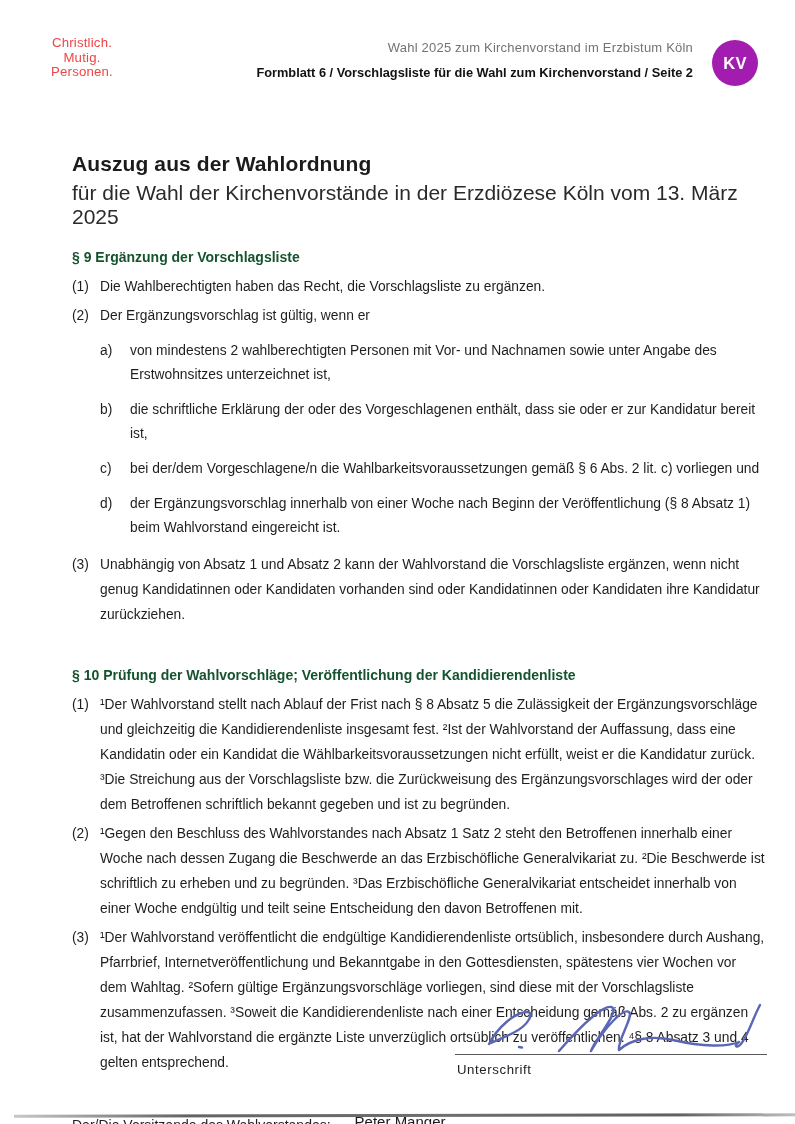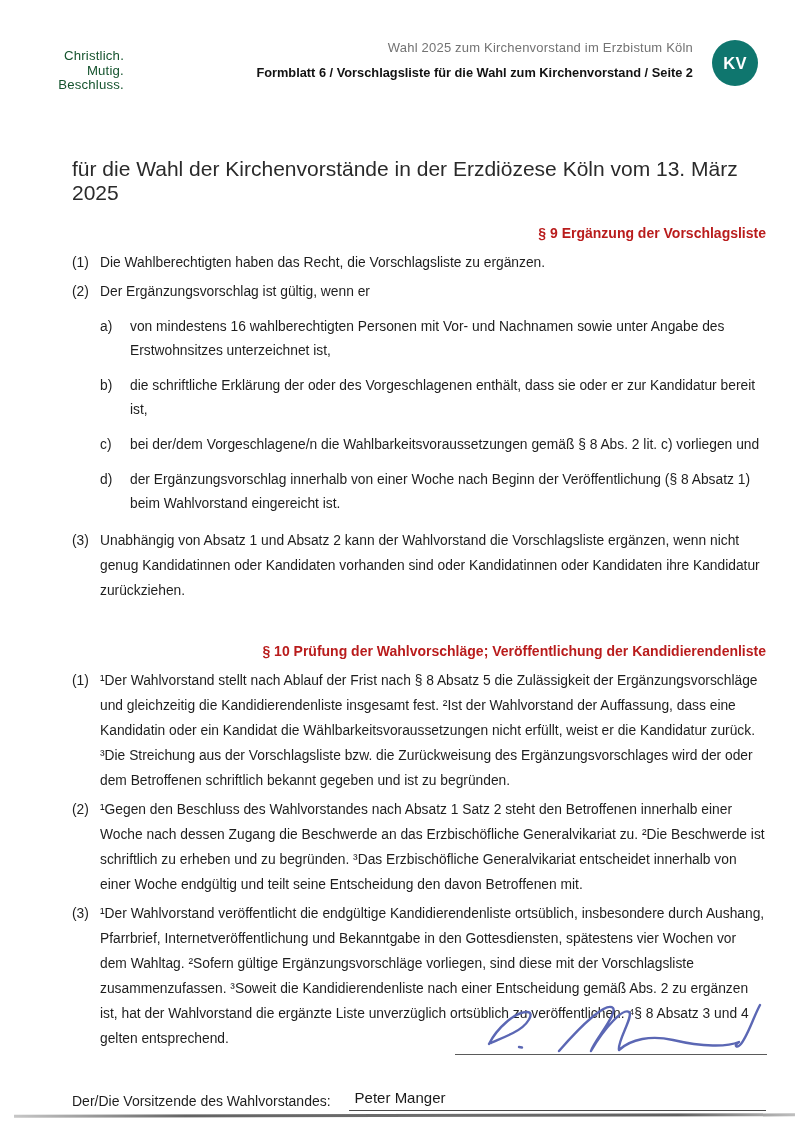--- a/index.html
+++ b/index.html
@@ -8,41 +8,41 @@
     position: relative;
     background: #ffffff;
     font-family: "Liberation Sans", sans-serif;
     color: #1e1e1e;
     overflow: hidden;
   }
 
   
   .logo {
     position: absolute; left: 40px; top: 36px; width: 84px;
-    text-align: right; font-size: 13.2px; line-height: 14.5px;
-    color: #14532d; letter-spacing: 0.2px; margin-top: 13px;
+    text-align: center; font-size: 13.2px; line-height: 14.5px;
+    color: #ef4444; letter-spacing: 0.2px;
   }
   .header-mid {
     position: absolute; top: 40px; right: 102px; text-align: right;
   }
   .header-mid .line1 { font-size: 13px; color: #737373; letter-spacing: 0.2px; }
   .header-mid .line2 { font-size: 12.8px; font-weight: bold; color: #121212; margin-top: 10px; }
   .kv-badge {
     position: absolute; left: 712px; top: 40px; width: 46px; height: 46px;
-    border-radius: 50%; background: #0f766e; color: #fff;
+    border-radius: 50%; background: #a21caf; color: #fff;
     display: flex; align-items: center; justify-content: center;
     font-weight: bold; font-size: 16.5px; letter-spacing: 0.3px;
   }
 
   
   .content { position: absolute; left: 72px; top: 152px; width: 694px; }
   .doc-title { font-size: 21px; font-weight: bold; color: #1b1b1b; letter-spacing: 0.1px; }
   .doc-subtitle { font-size: 21px; color: #2a2a2a; margin-top: 5px; }
 
-  .section-heading { font-size: 14px; font-weight: bold; margin-top: 20px; margin-bottom: 9px; color: #b91c1c; text-align: right; }
+  .section-heading { font-size: 14px; font-weight: bold; margin-top: 20px; margin-bottom: 9px; color: #14532d; }
   .section-heading.second { margin-top: 40px; }
 
   .item { display: flex; margin-top: 4px; font-size: 13.8px; line-height: 25px; }
   .item .marker { flex: none; width: 28px; }
   .item .text { flex: 1; }
 
   .subitems { margin-left: 28px; margin-bottom: 12px; }
   .subitem { display: flex; margin-top: 11px; font-size: 13.8px; line-height: 24px; }
   .subitem .marker { flex: none; width: 30px; }
   .subitem .text { flex: 1; }
@@ -76,60 +76,61 @@
     background: linear-gradient(90deg, rgba(95,95,95,0.35), #636363 22%, #6e6e6e 55%, #606060 85%, rgba(95,95,95,0.4));
     transform: rotate(-0.1deg);
   }
 </style>
 </head>
 <body>
 
 <div class="logo">
   <div>Christlich.</div>
   <div>Mutig.</div>
-  <div>Beschluss.</div>
+  <div>Personen.</div>
 </div>
 
 <div class="header-mid">
   <div class="line1">Wahl 2025 zum Kirchenvorstand im Erzbistum Köln</div>
   <div class="line2">Formblatt 6 / Vorschlagsliste für die Wahl zum Kirchenvorstand / Seite 2</div>
 </div>
 
 <div class="kv-badge">
   <span>KV</span>
 </div>
 
 <div class="content">
 
+  <div class="doc-title">Auszug aus der Wahlordnung</div>
   <div class="doc-subtitle">für die Wahl der Kirchenvorstände in der Erzdiözese Köln vom 13. März 2025</div>
 
   <div class="section-heading">§ 9 Ergänzung der Vorschlagsliste</div>
 
   <div class="item">
     <span class="marker">(1)</span>
     <span class="text">Die Wahlberechtigten haben das Recht, die Vorschlagsliste zu ergänzen.</span>
   </div>
 
   <div class="item">
     <span class="marker">(2)</span>
     <span class="text">Der Ergänzungsvorschlag ist gültig, wenn er</span>
   </div>
 
   <div class="subitems">
     <div class="subitem">
       <span class="marker">a)</span>
-      <span class="text">von mindestens 16 wahlberechtigten Personen mit Vor- und Nachnamen sowie unter Angabe des Erstwohnsitzes unterzeichnet ist,</span>
+      <span class="text">von mindestens 2 wahlberechtigten Personen mit Vor- und Nachnamen sowie unter Angabe des Erstwohnsitzes unterzeichnet ist,</span>
     </div>
     <div class="subitem">
       <span class="marker">b)</span>
       <span class="text">die schriftliche Erklärung der oder des Vorgeschlagenen enthält, dass sie oder er zur Kandidatur bereit ist,</span>
     </div>
     <div class="subitem">
       <span class="marker">c)</span>
-      <span class="text">bei der/dem Vorgeschlagene/n die Wahlbarkeitsvoraussetzungen gemäß § 8 Abs. 2 lit. c) vorliegen und</span>
+      <span class="text">bei der/dem Vorgeschlagene/n die Wahlbarkeitsvoraussetzungen gemäß § 6 Abs. 2 lit. c) vorliegen und</span>
     </div>
     <div class="subitem">
       <span class="marker">d)</span>
       <span class="text">der Ergänzungsvorschlag innerhalb von einer Woche nach Beginn der Veröffentlichung (§ 8 Absatz 1) beim Wahlvorstand eingereicht ist.</span>
     </div>
   </div>
 
   <div class="item">
     <span class="marker">(3)</span>
     <span class="text">Unabhängig von Absatz 1 und Absatz 2 kann der Wahlvorstand die Vorschlagsliste ergänzen, wenn nicht genug Kandidatinnen oder Kandidaten vorhanden sind oder Kandidatinnen oder Kandidaten ihre Kandidatur zurückziehen.</span>
@@ -169,15 +170,16 @@
 
 <div class="sig-block">
   <svg class="sig-svg" viewBox="0 0 312 56" xmlns="http://www.w3.org/2000/svg">
     <g fill="none" stroke="#5b67b4" stroke-width="2.4" stroke-linecap="round" stroke-linejoin="round">
       <path d="M34,46 C42,30 60,14 72,14 C80,14 74,27 58,35 C48,40 40,43 36,45"></path>
       <path d="M64,49 l3,0.5"></path>
       <path d="M104,53 C130,23 152,4 158,10 C163,16 138,44 136,53 C150,29 168,10 174,14 C179,18 162,43 164,52 C176,41 196,37 218,42 C248,49 272,49 284,44 C278,48 282,50 285,47 C292,40 298,20 305,7"></path>
     </g>
   </svg>
   <div class="sig-line"></div>
+  <div class="sig-label">Unterschrift</div>
 </div>
 
 <div class="scan-line"></div>
 
 </body></html>

